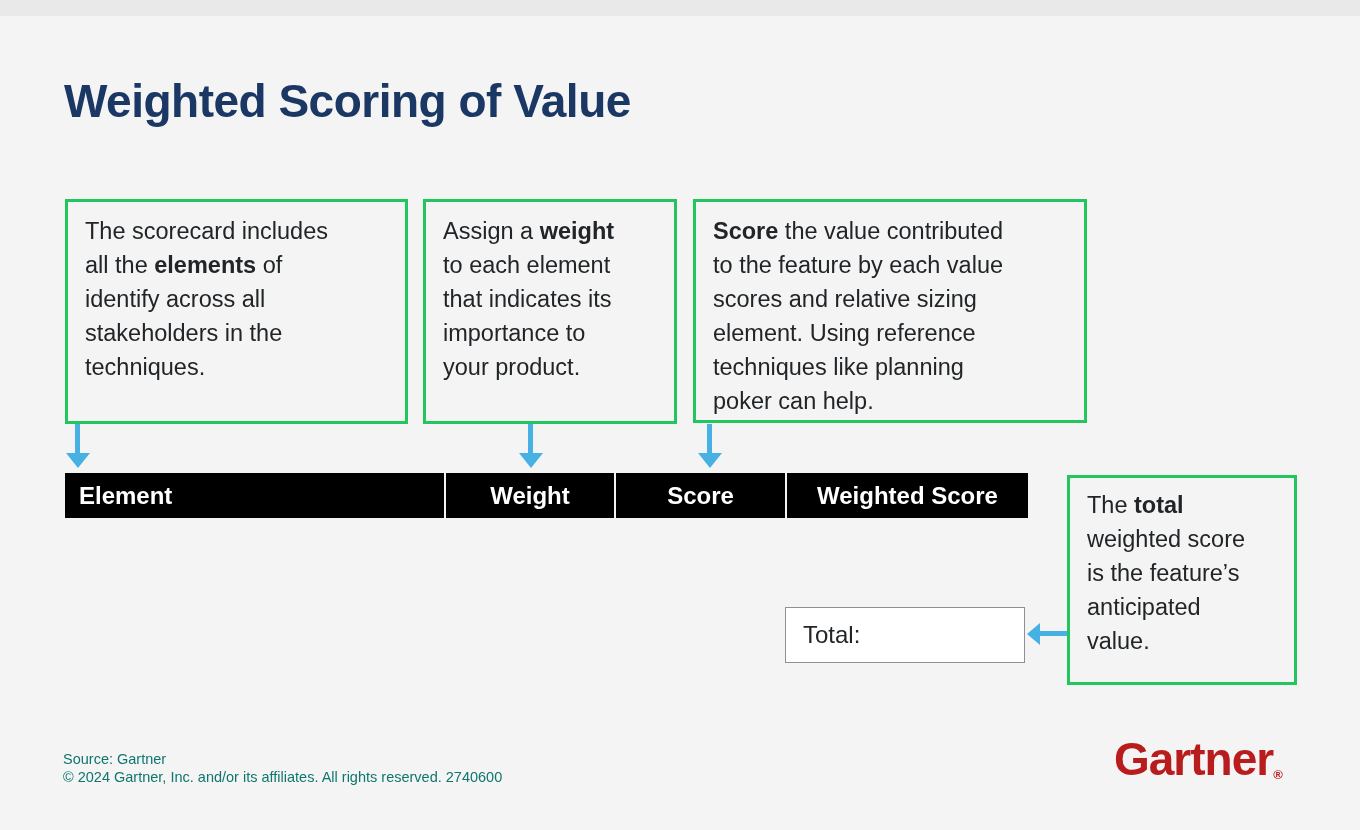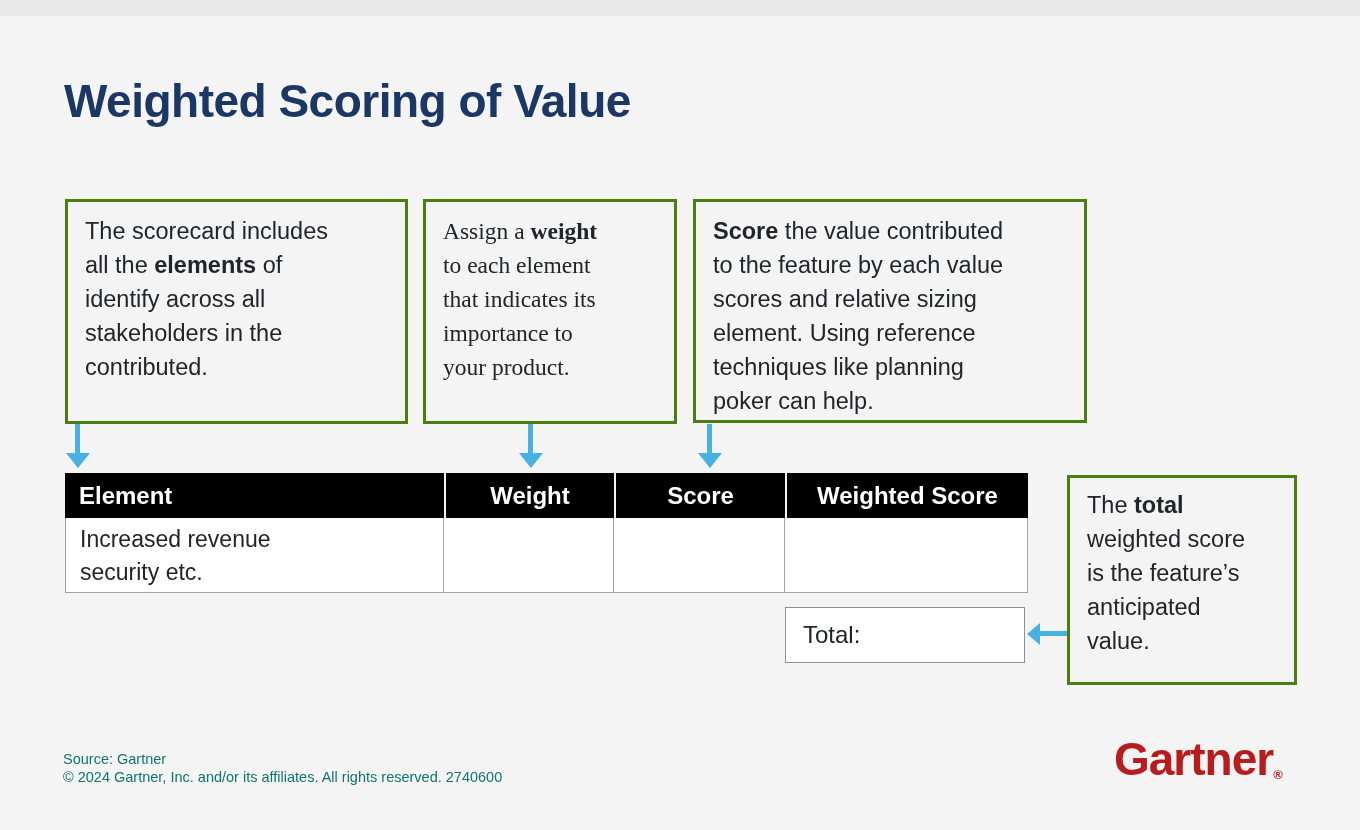--- a/index.html
+++ b/index.html
@@ -8,26 +8,26 @@
     background:#f4f4f4;overflow:hidden;
     font-family:"Liberation Sans",sans-serif;color:#212528;
   }
   .page-title{
     position:absolute;left:64px;top:58px;
     font-size:46px;font-weight:bold;color:#1b3764;letter-spacing:-0.5px;
   }
   
   .callout{
     position:absolute;box-sizing:border-box;
-    border:3px solid #4d7c0f;background:#f4f4f4;
+    border:3px solid #22c55e;background:#f4f4f4;
     font-size:23.5px;line-height:34px;color:#212528;
   }
   .callout .b{font-weight:bold;}
   #callout-elements{left:65px; top:183px;width:343px;height:225px;padding:12px 12px 0 17px;}
-  #callout-weight  {left:423px;top:183px;width:254px;height:225px;padding:12px 16px 0 17px;font-family:Liberation Serif, serif;}
+  #callout-weight  {left:423px;top:183px;width:254px;height:225px;padding:12px 16px 0 17px;}
   #callout-score   {left:693px;top:183px;width:394px;height:224px;padding:12px 12px 0 17px;}
   #callout-total   {left:1067px;top:459px;width:230px;height:210px;padding:10px 8px 0 17px;}
   
   .arrow-down{position:absolute;width:5px;background:#47b1e4;}
   .arrow-down::after{
     content:"";position:absolute;left:50%;bottom:-14px;transform:translateX(-50%);
     width:0;height:0;border-left:12px solid transparent;border-right:12px solid transparent;
     border-top:15px solid #47b1e4;
   }
   #arrow-element{left:75px;top:408px;height:30px;}
@@ -76,21 +76,21 @@
 
 <div class="canvas">
 
   <div class="page-title">Weighted Scoring of Value</div>
 
   <div class="callout" id="callout-elements">
       <div><span>The scorecard includes</span></div>
       <div><span>all the </span><span class="b">elements</span><span> of</span></div>
       <div><span>identify across all</span></div>
       <div><span>stakeholders in the</span></div>
-      <div><span>contributed.</span></div>
+      <div><span>techniques.</span></div>
     </div>
 
   <div class="callout" id="callout-weight">
       <div><span>Assign a </span><span class="b">weight</span></div>
       <div><span>to each element</span></div>
       <div><span>that indicates its</span></div>
       <div><span>importance to</span></div>
       <div><span>your product.</span></div>
     </div>
 
@@ -116,29 +116,20 @@
   <div class="arrow-down" id="arrow-score"></div>
   <div class="arrow-left" id="arrow-total"></div>
 
   <div class="score-table">
     <div class="t-head">
       <div class="cell left">Element</div>
       <div class="cell center">Weight</div>
       <div class="cell center">Score</div>
       <div class="cell center">Weighted Score</div>
     </div>
-    <div class="t-body">
-      <div class="cell">
-          <div><span>Increased revenue</span></div>
-          <div><span>security etc.</span></div>
-        </div>
-      <div class="cell"></div>
-      <div class="cell"></div>
-      <div class="cell"></div>
-    </div>
   </div>
 
   <div class="total-box">
     <span>Total:</span>
   </div>
 
   <div class="footer">
     <div>Source: Gartner</div>
     <div>© 2024 Gartner, Inc. and/or its affiliates. All rights reserved. 2740600</div>
   </div>

